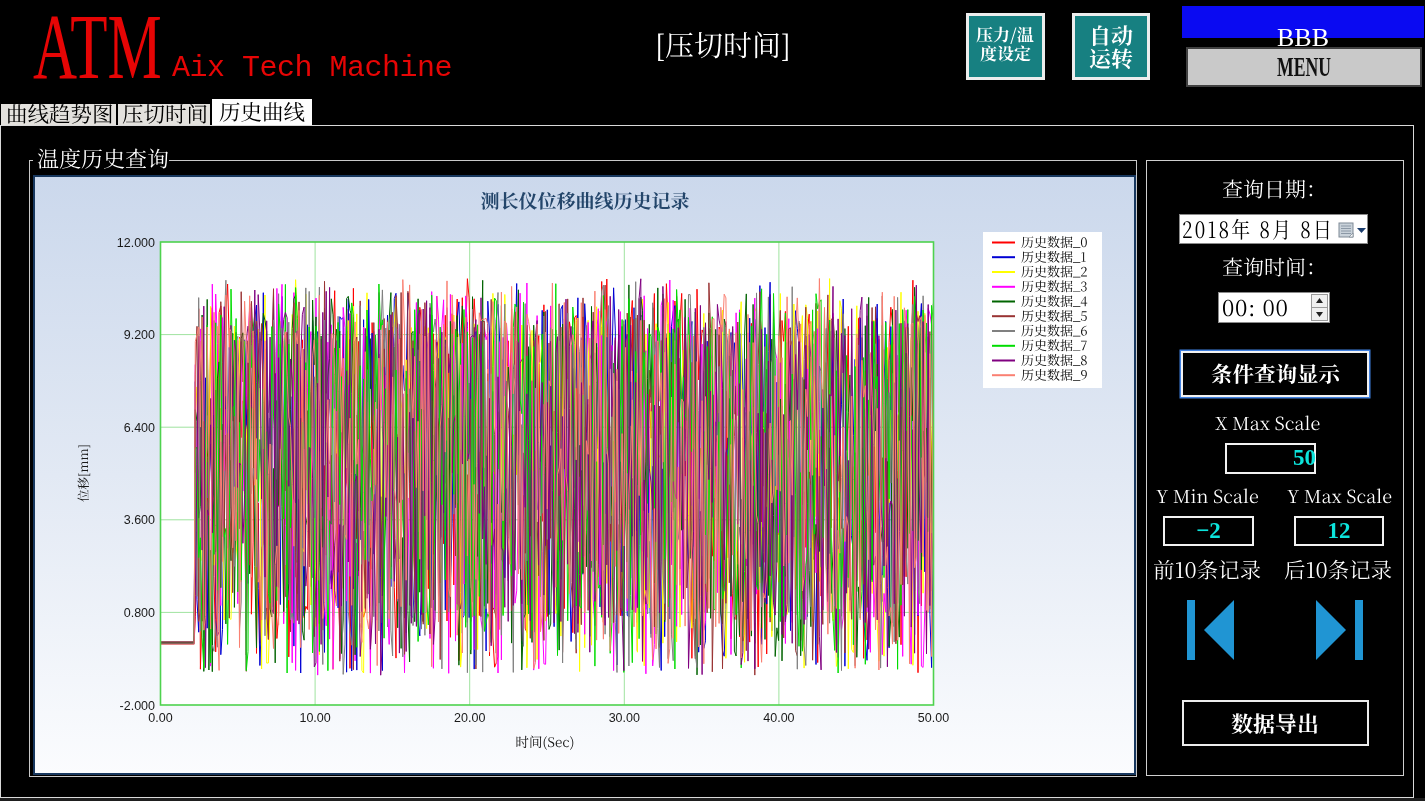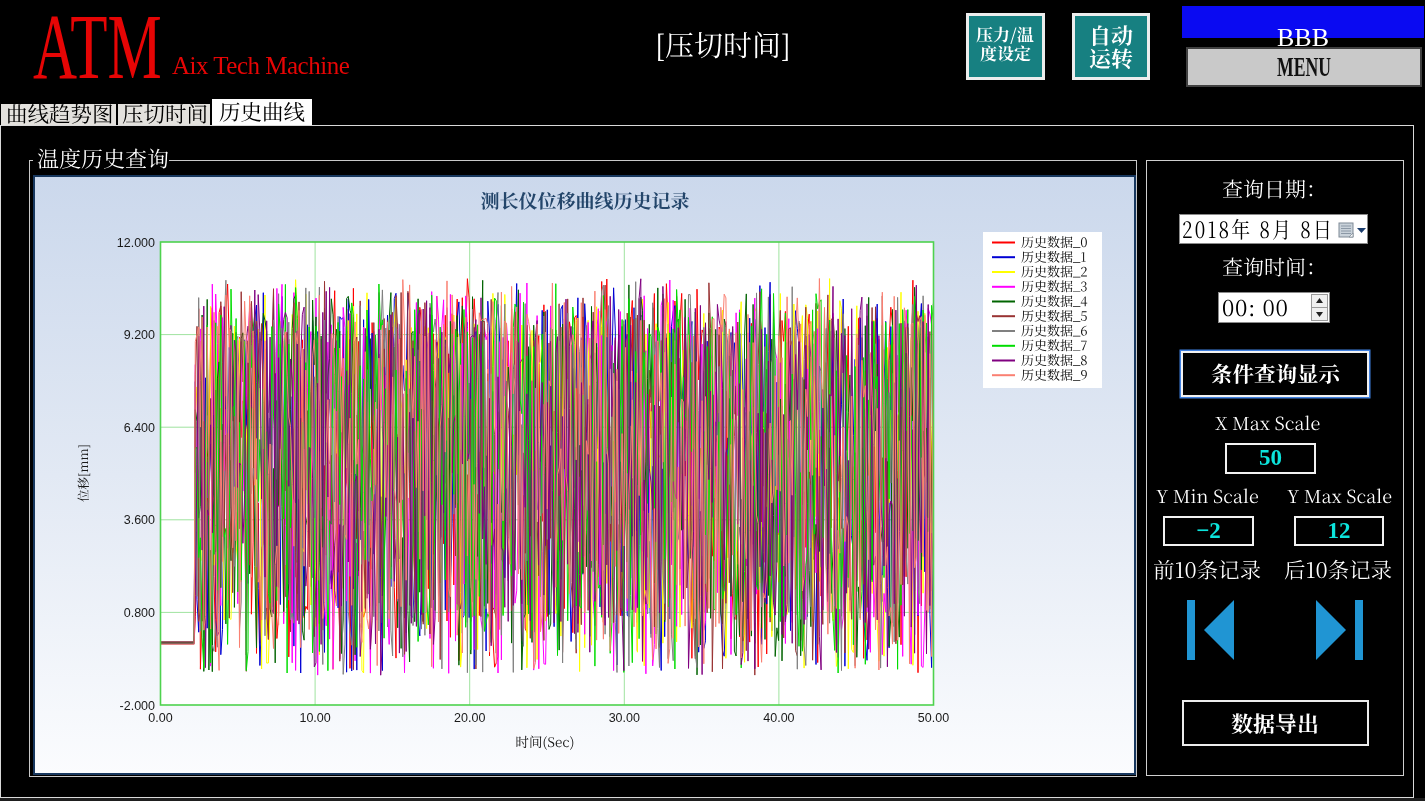--- a/index.html
+++ b/index.html
@@ -1,21 +1,21 @@
 <!DOCTYPE html>
 <html><head><meta charset="utf-8"><style>
 *{margin:0;padding:0;box-sizing:border-box}
 body{width:1425px;height:801px;background:#000;overflow:hidden;font-family:"Liberation Sans",sans-serif}
 #root{position:relative;width:1425px;height:801px;background:#000}
 .a{position:absolute}
 svg.t{position:absolute;width:2px;height:2px;overflow:visible}
 </style></head><body>
 <div id="root">
     <div class="a" style="left:33px;top:-1px;font-family:'Liberation Serif',serif;font-size:94px;color:#e60505;transform:scaleX(0.648);transform-origin:0 0;line-height:1">ATM</div>
-    <div class="a" style="left:172px;top:53px;font-family:Liberation Serif, serif;font-size:25px;color:#e60505;letter-spacing:-0.5px;line-height:1">Aix Tech Machine</div>
+    <div class="a" style="left:172px;top:53px;font-family:Liberation Mono, monospace;font-size:30px;color:#e60505;letter-spacing:-0.5px;line-height:1">Aix Tech Machine</div>
     <svg class="t" style="left:655.0px;top:55.5px">
       <path fill="#fff" d="M4.2 5L8.8 5L8.8 4.1L5.2 3.8C5.2 0.9 5.2 -2.1 5.2 -5L5.2 -12.6C5.2 -15.5 5.2 -18.4 5.2 -21.3L8.8 -21.6L8.8 -22.6L3.1 -22.6C3.2 -19.2 3.2 -15.9 3.2 -12.6L3.2 -5C3.2 -1.6 3.2 1.8 3.1 5ZM29.5 -8.9L29.1 -8.7C30.6 -7.3 32.5 -5 33 -3.2C35.1 -1.9 36.5 -6.4 29.5 -8.9ZM33.5 -13.4L32.1 -11.7L27.1 -11.7L27.1 -18.3C27.8 -18.4 28.1 -18.7 28.2 -19.1L25.3 -19.4L25.3 -11.7L17.9 -11.7L18.2 -10.8L25.3 -10.8L25.3 -0.4L15.2 -0.4L15.5 0.5L37.2 0.5C37.6 0.5 37.8 0.3 37.9 0C37 -0.9 35.4 -2.2 35.4 -2.2L34 -0.4L27.1 -0.4L27.1 -10.8L35.1 -10.8C35.6 -10.8 35.8 -11 35.9 -11.3C35 -12.2 33.5 -13.4 33.5 -13.4ZM35.1 -23.5L33.8 -21.8L16.6 -21.8L14.4 -22.9L14.4 -14.5C14.4 -8.9 14 -2.9 11 1.9L11.4 2.3C16 -2.5 16.3 -9.4 16.3 -14.5L16.3 -21L36.9 -21C37.3 -21 37.6 -21.1 37.7 -21.4C36.7 -22.3 35.1 -23.5 35.1 -23.5ZM49.6 -17.2L48.7 -15.2L46.1 -14.7L46.1 -22.9C46.7 -23 46.9 -23.3 47 -23.7L44.1 -24L44.1 -14.4L39.9 -13.5L40.3 -12.8L44.1 -13.6L44.1 -4.6C44.1 -4 44 -3.8 43 -3.1L44.8 -1C45 -1.1 45.2 -1.4 45.3 -1.8C48.3 -4.1 51 -6.4 52.5 -7.7L52.2 -8C50 -6.7 47.8 -5.4 46.1 -4.5L46.1 -13.9L51.7 -15C52 -15.1 52.3 -15.3 52.3 -15.6C51.3 -16.3 49.6 -17.2 49.6 -17.2ZM63.5 -21.2L50 -21.2L50.3 -20.4L55.9 -20.4C55.4 -9.7 54.3 -1.8 45.8 1.8L46.1 2.3C55.9 -1.2 57.3 -8.5 57.9 -20.4L63.8 -20.4C63.6 -9.2 63 -1.9 61.8 -0.7C61.5 -0.3 61.2 -0.2 60.6 -0.2C60 -0.2 58 -0.4 56.7 -0.6L56.7 0C57.9 0.2 59 0.5 59.5 0.8C59.9 1.2 60 1.7 60 2.3C61.4 2.3 62.6 1.8 63.4 0.8C64.9 -1 65.5 -8 65.7 -20.1C66.4 -20.2 66.8 -20.4 67 -20.6L64.7 -22.5ZM81 -13L80.7 -12.8C82.2 -11 84 -8.2 84 -5.8C86.1 -3.9 88.1 -9.2 81 -13ZM76.6 -4.8L72.2 -4.8L72.2 -12.4L76.6 -12.4ZM70.4 -22.6L70.4 -0.1L70.6 -0.1C71.6 -0.1 72.2 -0.6 72.2 -0.7L72.2 -4L76.6 -4L76.6 -1.5L76.9 -1.5C77.5 -1.5 78.4 -1.9 78.4 -2.1L78.4 -20.5C79 -20.6 79.5 -20.8 79.7 -21L77.4 -22.9L76.3 -21.7L72.5 -21.7ZM76.6 -13.3L72.2 -13.3L72.2 -20.8L76.6 -20.8ZM93.6 -19.1L92.3 -17.2L90.9 -17.2L90.9 -22.9C91.7 -22.9 92 -23.2 92 -23.6L89 -24L89 -17.2L79.1 -17.2L79.4 -16.4L89 -16.4L89 -0.8C89 -0.3 88.8 -0.1 88.2 -0.1C87.5 -0.1 83.6 -0.4 83.6 -0.4L83.6 0.1C85.3 0.3 86.2 0.5 86.7 0.9C87.2 1.2 87.4 1.7 87.5 2.3C90.6 2 90.9 0.9 90.9 -0.7L90.9 -16.4L95.4 -16.4C95.8 -16.4 96 -16.5 96.1 -16.8C95.2 -17.8 93.6 -19.1 93.6 -19.1ZM102.1 -24.5L101.8 -24.2C103.1 -23 104.7 -20.8 105.2 -19.2C107.3 -17.8 108.7 -22.1 102.1 -24.5ZM103.2 -20.2L100.3 -20.5L100.3 2.3L100.7 2.3C101.4 2.3 102.2 1.9 102.2 1.6L102.2 -19.4C102.9 -19.5 103.2 -19.8 103.2 -20.2ZM115 -5.2L107.8 -5.2L107.8 -10.2L115 -10.2ZM106 -17.3L106 -1.5L106.3 -1.5C107.2 -1.5 107.8 -2 107.8 -2.1L107.8 -4.3L115 -4.3L115 -2L115.3 -2C116 -2 116.8 -2.5 116.9 -2.7L116.9 -15.4C117.4 -15.5 117.8 -15.7 117.9 -15.8L115.8 -17.5L114.8 -16.4L108.1 -16.4ZM115 -15.6L115 -11L107.8 -11L107.8 -15.6ZM120.6 -21.9L108.2 -21.9L108.5 -21L120.9 -21L120.9 -0.9C120.9 -0.4 120.7 -0.2 120.1 -0.2C119.5 -0.2 116.1 -0.5 116.1 -0.5L116.1 0C117.5 0.2 118.3 0.4 118.8 0.8C119.2 1 119.5 1.6 119.5 2.1C122.4 1.9 122.7 0.8 122.7 -0.7L122.7 -20.6C123.3 -20.8 123.8 -21 124 -21.2L121.5 -23.1ZM131.8 -22.6L127.2 -22.6L127.2 -21.6L130.7 -21.3C130.8 -18.4 130.8 -15.5 130.8 -12.6L130.8 -5C130.8 -2.1 130.8 0.9 130.7 3.8L127.2 4.1L127.2 5L132.8 5C132.7 1.7 132.7 -1.7 132.7 -5L132.7 -12.6C132.7 -15.9 132.7 -19.3 132.8 -22.6Z"></path>
     </svg>
     <div class="a" style="left:966px;top:13px;width:79px;height:67px;background:#178081;border:3px solid #ededed"></div>
     <svg class="t" style="left:976.1px;top:41.0px">
       <path fill="#fff" d="M11.4 -5.4L11.2 -5.3C12 -4.5 12.9 -3.2 13.1 -2.1C15 -0.8 16.5 -4.6 11.4 -5.4ZM13.7 -8.2L12.7 -6.9L10.6 -6.9L10.6 -10.7C11 -10.8 11.1 -10.9 11.2 -11.2L8.6 -11.4L8.6 -6.9L4.8 -6.9L4.9 -6.4L8.6 -6.4L8.6 -0.1L2.8 -0.1L2.9 0.4L16.1 0.4C16.3 0.4 16.5 0.3 16.6 0.2C15.8 -0.5 14.6 -1.6 14.6 -1.6L13.5 -0.1L10.6 -0.1L10.6 -6.4L15 -6.4C15.2 -6.4 15.4 -6.4 15.5 -6.6C14.8 -7.3 13.7 -8.2 13.7 -8.2ZM14.3 -14.2L13.3 -12.8L4.6 -12.8L2.2 -13.8L2.2 -8.5C2.2 -5.3 2.1 -1.6 0.5 1.3L0.7 1.4C4.1 -1.3 4.3 -5.4 4.3 -8.5L4.3 -12.3L15.8 -12.3C16.1 -12.3 16.3 -12.4 16.3 -12.6C15.6 -13.2 14.3 -14.2 14.3 -14.2ZM23.6 -14.4C23.6 -12.9 23.6 -11.4 23.6 -10L18.4 -10L18.5 -9.5L23.6 -9.5C23.3 -5.4 22.2 -1.8 17.6 1.3L17.8 1.5C24.1 -1.1 25.4 -5 25.7 -9.5L29.8 -9.5C29.7 -4.9 29.4 -1.7 28.7 -1.2C28.6 -1 28.4 -0.9 28.1 -0.9C27.6 -0.9 26 -1 25 -1.1L25 -0.9C26 -0.7 26.8 -0.4 27.2 -0.1C27.5 0.2 27.6 0.7 27.6 1.4C28.9 1.4 29.7 1.1 30.3 0.5C31.3 -0.5 31.7 -3.7 31.9 -9.2C32.3 -9.2 32.5 -9.4 32.7 -9.5L30.8 -11.2L29.6 -10L25.7 -10C25.8 -11.2 25.8 -12.4 25.8 -13.7C26.2 -13.7 26.4 -13.9 26.5 -14.1ZM34.3 3L35.4 3L40.5 -13.5L39.4 -13.5ZM42.1 -3.7C41.9 -3.7 41.3 -3.7 41.3 -3.7L41.3 -3.3C41.6 -3.3 41.9 -3.2 42.2 -3.1C42.6 -2.8 42.7 -1.2 42.4 0.6C42.5 1.2 42.8 1.5 43.2 1.5C44 1.5 44.5 0.9 44.5 0.1C44.6 -1.4 43.9 -2.1 43.9 -3C43.9 -3.4 44 -4 44.2 -4.6C44.4 -5.5 45.7 -9.3 46.4 -11.4L46.1 -11.5C43 -4.7 43 -4.7 42.6 -4C42.4 -3.7 42.3 -3.7 42.1 -3.7ZM42.7 -14.3L42.5 -14.2C43.1 -13.5 43.8 -12.5 43.9 -11.6C45.6 -10.4 47.2 -13.6 42.7 -14.3ZM41.4 -10.5L41.3 -10.4C41.8 -9.8 42.4 -8.8 42.5 -8C44.1 -6.7 45.7 -9.9 41.4 -10.5ZM48.7 -10.3L53.2 -10.3L53.2 -8.1L48.7 -8.1ZM48.7 -10.7L48.7 -12.7L53.2 -12.7L53.2 -10.7ZM46.8 -13.2L46.8 -6.4L47.2 -6.4C48.1 -6.4 48.7 -6.8 48.7 -6.9L48.7 -7.7L53.2 -7.7L53.2 -6.6L53.5 -6.6C54.5 -6.6 55.1 -7 55.1 -7.1L55.1 -12.6C55.5 -12.6 55.6 -12.8 55.8 -12.9L54 -14.2L53.1 -13.2L48.9 -13.2L46.8 -14ZM48.9 0.4L47.8 0.4L47.8 -5L48.9 -5ZM50.3 0.4L50.3 -5L51.4 -5L51.4 0.4ZM52.9 0.4L52.9 -5L53.9 -5L53.9 0.4ZM46.1 -5.5L46.1 0.4L44.6 0.4L44.7 0.9L57.2 0.9C57.5 0.9 57.6 0.8 57.7 0.6C57.2 0 56.4 -0.9 56.4 -0.9L55.8 0.3L55.8 -4.8C56.2 -4.9 56.4 -5 56.5 -5.1L54.6 -6.5L53.7 -5.5L48 -5.5L46.1 -6.2Z"></path>
     </svg>
     <svg class="t" style="left:979.5px;top:60.0px">
       <path fill="#fff" d="M14.6 -13.5L13.5 -12.1L9.9 -12.1C10.9 -12.5 10.9 -14.6 7.4 -14.5L7.2 -14.4C7.8 -13.9 8.5 -13 8.7 -12.2L8.9 -12.1L4.4 -12.1L2.1 -12.9L2.1 -7.7C2.1 -4.6 2 -1.2 0.5 1.4L0.7 1.5C3.9 -0.9 4.1 -4.7 4.1 -7.7L4.1 -11.6L16 -11.6C16.3 -11.6 16.4 -11.7 16.5 -11.8C15.8 -12.5 14.6 -13.5 14.6 -13.5ZM11.7 -4.7L5 -4.7L5.1 -4.2L6.3 -4.2C6.9 -2.9 7.6 -1.9 8.5 -1.1C6.9 0 4.8 0.8 2.4 1.3L2.5 1.5C5.3 1.3 7.7 0.7 9.6 -0.3C11.1 0.6 12.9 1.1 15.1 1.5C15.3 0.5 15.8 -0.2 16.6 -0.4L16.6 -0.6C14.7 -0.7 12.9 -0.9 11.3 -1.3C12.3 -2 13.2 -2.9 13.8 -3.9C14.3 -3.9 14.4 -3.9 14.6 -4.1L12.8 -5.8ZM11.6 -4.2C11.1 -3.4 10.5 -2.6 9.7 -1.9C8.4 -2.4 7.4 -3.2 6.7 -4.2ZM8.8 -10.9L6.3 -11.2L6.3 -9.3L4.3 -9.3L4.4 -8.8L6.3 -8.8L6.3 -5.3L6.6 -5.3C7.3 -5.3 8.2 -5.6 8.2 -5.7L8.2 -6.1L10.9 -6.1L10.9 -5.6L11.2 -5.6C12 -5.6 12.8 -5.9 12.8 -6L12.8 -8.8L15.6 -8.8C15.8 -8.8 16 -8.9 16 -9.1C15.5 -9.7 14.5 -10.7 14.5 -10.7L13.5 -9.3L12.8 -9.3L12.8 -10.5C13.2 -10.6 13.3 -10.7 13.4 -10.9L10.9 -11.2L10.9 -9.3L8.2 -9.3L8.2 -10.5C8.6 -10.6 8.7 -10.7 8.8 -10.9ZM10.9 -8.8L10.9 -6.6L8.2 -6.6L8.2 -8.8ZM18.4 -14.3L18.3 -14.2C19.1 -13.4 20.2 -12.1 20.6 -11C22.6 -10 23.7 -13.8 18.4 -14.3ZM21.5 -9.1C21.9 -9.1 22.1 -9.2 22.2 -9.4L20.6 -10.7L19.7 -9.8L17.6 -9.8L17.7 -9.4L19.7 -9.4L19.7 -2.3C19.7 -1.9 19.6 -1.8 18.8 -1.3L20.2 0.8C20.4 0.6 20.6 0.3 20.8 -0.1C22.2 -1.5 23.4 -2.9 24 -3.7L24 -3.8L21.5 -2.5ZM24.4 -13.4L24.4 -11.8C24.4 -10.3 24.1 -8.3 22.2 -6.8L22.3 -6.7C25.9 -8 26.3 -10.4 26.3 -11.9L26.3 -12.7L28.6 -12.7L28.6 -9.3C28.6 -8.2 28.8 -7.8 30.2 -7.8L30.6 -7.8L29.5 -6.7L23.1 -6.7L23.2 -6.2L24.3 -6.2C24.8 -4.2 25.5 -2.8 26.5 -1.6C25.1 -0.4 23.4 0.6 21.3 1.3L21.4 1.5C23.9 1.1 25.9 0.3 27.5 -0.7C28.7 0.3 30.1 1 31.9 1.5C32.1 0.5 32.8 -0.2 33.7 -0.4L33.7 -0.6C32 -0.8 30.4 -1.2 29 -1.8C30.2 -3 31.1 -4.3 31.8 -5.8C32.2 -5.9 32.4 -5.9 32.5 -6.1L30.7 -7.8L31.1 -7.8C32.8 -7.8 33.5 -8.2 33.5 -8.9C33.5 -9.3 33.4 -9.5 32.9 -9.7L32.8 -9.7L32.7 -9.7C32.5 -9.7 32.4 -9.6 32.2 -9.6C32.2 -9.6 32 -9.6 31.9 -9.6C31.8 -9.6 31.6 -9.6 31.3 -9.6L30.8 -9.6C30.6 -9.6 30.5 -9.6 30.5 -9.8L30.5 -12.6C30.8 -12.6 31 -12.7 31.1 -12.8L29.4 -14.2L28.5 -13.2L26.6 -13.2L24.4 -14ZM27.5 -2.7C26.2 -3.5 25.2 -4.6 24.6 -6.2L29.5 -6.2C29.1 -4.9 28.4 -3.7 27.5 -2.7ZM41 -14.4L40.9 -14.3C41.5 -13.8 42 -12.8 42 -11.9C44 -10.4 46 -14.4 41 -14.4ZM46.7 -10L45.7 -8.7L36.8 -8.7L36.9 -8.2L41.5 -8.2L41.5 -1.3C40.4 -1.6 39.5 -2.3 38.9 -3.2C39.2 -4 39.5 -4.9 39.6 -5.7C40 -5.7 40.2 -5.8 40.3 -6.1L37.6 -6.5C37.5 -4 36.7 -0.8 34.4 1.3L34.6 1.5C36.6 0.4 37.9 -1.1 38.7 -2.7C39.9 0.4 42.1 1.1 46 1.1C46.8 1.1 48.7 1.1 49.5 1.1C49.5 0.3 49.8 -0.4 50.5 -0.6L50.5 -0.8C49.4 -0.8 47.1 -0.8 46.1 -0.8C45.2 -0.8 44.3 -0.8 43.5 -0.9L43.5 -4.5L48.1 -4.5C48.3 -4.5 48.5 -4.6 48.6 -4.8C47.9 -5.5 46.7 -6.4 46.7 -6.4L45.7 -5L43.5 -5L43.5 -8.2L48.1 -8.2C48.4 -8.2 48.6 -8.3 48.6 -8.5L47.7 -9.2C48.5 -9.6 49.3 -10.2 49.8 -10.7C50.2 -10.7 50.4 -10.7 50.5 -10.9L48.6 -12.6L47.6 -11.6L37.2 -11.6C37.1 -11.9 37 -12.2 36.9 -12.6L36.7 -12.6C36.7 -11.8 36 -11 35.4 -10.7C34.8 -10.5 34.4 -9.9 34.6 -9.2C34.8 -8.4 35.8 -8.2 36.4 -8.6C37 -9 37.4 -9.8 37.3 -11.1L47.7 -11.1C47.6 -10.6 47.5 -9.9 47.4 -9.5Z"></path>
     </svg>
@@ -175,21 +175,21 @@
 <path d="M8.5 23 L12 18 L5 18 Z" fill="#222"></path>
     </svg>
     <div class="a" style="left:1181px;top:351px;width:188px;height:46px;background:#000;border:2px solid #f2f2f2;box-shadow:0 0 0 1.5px #3f80e0"></div>
     <svg class="t" style="left:1210.5px;top:382.0px">
       <path fill="#fff" d="M8.8 -3.5L5.8 -5.2C5 -3.2 3 -0.6 0.8 1.1L1 1.3C4 0.3 6.5 -1.5 8 -3.3C8.5 -3.2 8.7 -3.3 8.8 -3.5ZM13.6 -4.4L13.4 -4.2C14.8 -3 16.6 -1 17.2 0.7C19.8 2.2 21.3 -2.9 13.6 -4.4ZM12.9 -8.5L9.5 -8.8L9.5 -6.1L1.9 -6.1L2.1 -5.4L9.5 -5.4L9.5 -0.9C9.5 -0.6 9.4 -0.5 9.1 -0.5C8.6 -0.5 6 -0.7 6 -0.7L6 -0.4C7.2 -0.2 7.7 0 8.1 0.3C8.5 0.7 8.6 1.2 8.7 1.9C11.7 1.7 12.1 0.8 12.1 -0.9L12.1 -5.4L18.7 -5.4C19 -5.4 19.3 -5.5 19.3 -5.8C18.4 -6.6 16.8 -7.9 16.8 -7.9L15.4 -6.1L12.1 -6.1L12.1 -8C12.6 -8 12.8 -8.2 12.9 -8.5ZM11.1 -17.4L7.5 -18.4C6.4 -15.6 4 -12.6 1.6 -11L1.7 -10.8C3.7 -11.4 5.5 -12.5 7.1 -13.8C7.7 -12.8 8.5 -11.9 9.3 -11.2C7 -9.6 4 -8.4 0.7 -7.6L0.8 -7.3C4.7 -7.7 8.2 -8.6 11 -10C13.1 -8.7 15.8 -8 18.8 -7.5C19.1 -8.8 19.7 -9.7 20.8 -10L20.8 -10.2C18.1 -10.3 15.5 -10.6 13.1 -11.3C14.5 -12.2 15.7 -13.3 16.6 -14.6C17.2 -14.7 17.4 -14.7 17.6 -14.9L15.1 -17.3L13.5 -15.8L9.2 -15.8C9.6 -16.2 9.9 -16.7 10.2 -17.1C10.8 -17 11 -17.1 11.1 -17.4ZM10.6 -12.1C9.4 -12.7 8.4 -13.4 7.6 -14.2C8 -14.5 8.3 -14.9 8.6 -15.2L13.4 -15.2C12.7 -14.1 11.7 -13.1 10.6 -12.1ZM33.9 -18L33.9 -12.9L31.5 -12.9C31.9 -13.7 32.3 -14.7 32.6 -15.6C33.1 -15.6 33.3 -15.8 33.4 -16.1L30.1 -17.1C29.8 -13.9 28.9 -10.4 27.9 -8.1L28.2 -8C29.4 -9.1 30.4 -10.6 31.2 -12.3L33.9 -12.3L33.9 -7L27.9 -7L28.1 -6.4L33.9 -6.4L33.9 1.9L34.4 1.9C35.4 1.9 36.5 1.4 36.5 1.1L36.5 -6.4L42 -6.4C42.3 -6.4 42.5 -6.5 42.6 -6.8C41.7 -7.6 40.1 -8.9 40.1 -8.9L38.7 -7L36.5 -7L36.5 -12.3L41.4 -12.3C41.7 -12.3 41.9 -12.4 42 -12.6C41.1 -13.4 39.6 -14.7 39.6 -14.7L38.2 -12.9L36.5 -12.9L36.5 -17C37.1 -17.1 37.3 -17.4 37.3 -17.7ZM26.1 -18.2C25.3 -14.2 23.6 -10 22 -7.3L22.2 -7.1C23.1 -7.8 24 -8.7 24.7 -9.6L24.7 1.9L25.2 1.9C26.2 1.9 27.2 1.3 27.3 1.2L27.3 -11.4C27.7 -11.5 27.8 -11.7 27.9 -11.8L26.6 -12.3C27.3 -13.6 28 -15.1 28.6 -16.6C29.1 -16.6 29.4 -16.7 29.5 -17ZM61.3 -1.5L59.9 0.2L43.6 0.2L43.8 0.8L63.3 0.8C63.6 0.8 63.8 0.7 63.9 0.5C62.9 -0.3 61.3 -1.5 61.3 -1.5ZM57.3 -7.3L57.3 -5.3L50.2 -5.3L50.2 -7.3ZM50.2 -1.2L50.2 -1.9L57.3 -1.9L57.3 -0.6L57.8 -0.6C58.7 -0.6 59.9 -1.2 59.9 -1.4L59.9 -6.9C60.2 -7 60.5 -7.2 60.7 -7.3L58.3 -9.1L57.1 -7.9L50.3 -7.9L47.7 -8.9L47.7 -0.4L48.1 -0.4C49.1 -0.4 50.2 -1 50.2 -1.2ZM50.2 -2.5L50.2 -4.6L57.3 -4.6L57.3 -2.5ZM61.2 -16.6L59.8 -14.9L55 -14.9L55 -17.2C55.5 -17.3 55.7 -17.5 55.7 -17.8L52.4 -18.1L52.4 -14.9L43.9 -14.9L44.1 -14.2L50.8 -14.2C49.2 -11.9 46.7 -9.5 43.6 -8L43.8 -7.7C47.3 -8.8 50.3 -10.4 52.4 -12.5L52.4 -8.5L52.9 -8.5C53.9 -8.5 55 -8.9 55 -9.1L55 -14.2L55.2 -14.2C56.6 -11.3 59.1 -9.2 61.9 -7.8C62.2 -9 62.9 -9.8 63.8 -10L63.9 -10.2C61 -10.9 57.6 -12.2 55.8 -14.2L63 -14.2C63.3 -14.2 63.6 -14.3 63.6 -14.6C62.7 -15.4 61.2 -16.6 61.2 -16.6ZM67.1 -18.1L67 -18C67.7 -17 68.7 -15.5 69 -14.1C71.3 -12.6 73.2 -17.1 67.1 -18.1ZM70.8 -11.4C71.3 -11.5 71.5 -11.6 71.6 -11.8L69.6 -13.5L68.4 -12.4L65.3 -12.4L65.5 -11.8L68.4 -11.8L68.4 -2.6C68.4 -2.1 68.2 -1.9 67.3 -1.4L69.1 1.3C69.4 1.1 69.7 0.7 69.8 0.2C71.4 -1.6 72.6 -3.4 73.2 -4.3L73 -4.5L70.8 -3.1ZM75.6 -2.6L75.6 -3.7L78.2 -3.7L78.2 -2.7L78.6 -2.7C79.3 -2.7 80.4 -3.2 80.4 -3.3L80.4 -10.1C80.9 -10.2 81.2 -10.4 81.3 -10.6L79.1 -12.3L78 -11.1L75.7 -11.1L74.4 -11.7C74.9 -12.3 75.3 -13 75.7 -13.7L82.1 -13.7C82 -6.3 81.8 -2 81.1 -1.3C80.9 -1.1 80.7 -1 80.3 -1C79.7 -1 78.2 -1.1 77.2 -1.2L77.2 -0.9C78.2 -0.7 79.1 -0.3 79.5 0.1C79.9 0.4 80 1.1 80 1.9C81.4 1.9 82.3 1.5 83.1 0.7C84.2 -0.6 84.5 -4.6 84.6 -13.3C85.1 -13.4 85.4 -13.5 85.5 -13.7L83.2 -15.7L81.9 -14.3L76.1 -14.3C76.5 -15 76.9 -15.8 77.2 -16.7C77.7 -16.6 78 -16.8 78.1 -17.1L74.7 -18.2C74 -14.8 72.6 -11.2 71.4 -8.9L71.6 -8.7C72.2 -9.2 72.8 -9.8 73.4 -10.4L73.4 -1.9L73.7 -1.9C74.7 -1.9 75.6 -2.4 75.6 -2.6ZM78.2 -7.8L75.6 -7.8L75.6 -10.5L78.2 -10.5ZM78.2 -7.2L78.2 -4.3L75.6 -4.3L75.6 -7.2ZM106 -6.8L102.8 -7.9C102.2 -5.6 101.4 -3 100.7 -1.4L101 -1.3C102.5 -2.5 104 -4.4 105.2 -6.4C105.7 -6.3 105.9 -6.5 106 -6.8ZM88.5 -7.5L88.3 -7.4C89.2 -5.9 90.2 -3.8 90.3 -1.9C92.6 0 94.8 -4.8 88.5 -7.5ZM104.2 -1.8L102.7 0.1L100.3 0.1L100.3 -8.3C100.7 -8.3 100.9 -8.5 100.9 -8.8L97.8 -9.1L97.8 0.1L95.7 0.1L95.7 -8.3C96.2 -8.4 96.3 -8.6 96.4 -8.9L93.2 -9.1L93.2 0.1L86.9 0.1L87.1 0.7L106.3 0.7C106.6 0.7 106.9 0.6 106.9 0.3C105.9 -0.5 104.2 -1.8 104.2 -1.8ZM101.1 -16.2L101.1 -13.5L92.2 -13.5L92.2 -16.2ZM92.2 -9.1L92.2 -9.7L101.1 -9.7L101.1 -8.6L101.5 -8.6C102.3 -8.6 103.6 -9.1 103.6 -9.2L103.6 -15.8C104.1 -15.9 104.4 -16.1 104.5 -16.3L102 -18.1L100.9 -16.8L92.4 -16.8L89.8 -17.9L89.8 -8.3L90.1 -8.3C91.2 -8.3 92.2 -8.8 92.2 -9.1ZM92.2 -10.3L92.2 -12.9L101.1 -12.9L101.1 -10.3ZM110.7 -15.9L110.9 -15.3L125.6 -15.3C125.9 -15.3 126.1 -15.4 126.2 -15.6C125.2 -16.5 123.5 -17.7 123.5 -17.7L122 -15.9ZM121.9 -7.9L121.6 -7.8C123.3 -6 125.1 -3.3 125.6 -1.1C128.4 1 130.3 -4.9 121.9 -7.9ZM112.3 -8.3C111.6 -6 110 -2.7 108.1 -0.5L108.3 -0.3C111.1 -1.8 113.3 -4.5 114.6 -6.6C115.1 -6.5 115.3 -6.7 115.4 -6.9ZM108.2 -10.8L108.4 -10.2L117 -10.2L117 -1.4C117 -1.1 116.9 -1 116.6 -1C116 -1 113.3 -1.1 113.3 -1.1L113.3 -0.9C114.6 -0.7 115.2 -0.4 115.6 0C115.9 0.4 116.1 1.1 116.1 1.9C119.2 1.7 119.6 0.5 119.6 -1.3L119.6 -10.2L127.7 -10.2C128 -10.2 128.2 -10.3 128.3 -10.6C127.3 -11.5 125.5 -12.8 125.5 -12.8L124 -10.8Z"></path>
     </svg>
     <svg class="t" style="left:1215.3px;top:430.0px">
       <path fill="#fff" d="M7.6 -12.6L9.5 -12.4L6.6 -7.6L3.8 -12.4L5.7 -12.6L5.7 -13.1L0.5 -13.1L0.5 -12.6L2 -12.4L5.6 -6.4L2 -0.7L0.3 -0.5L0.3 0L4.7 0L4.7 -0.5L2.8 -0.7L5.9 -5.8L9 -0.7L7.1 -0.5L7.1 0L12.3 0L12.3 -0.5L10.7 -0.7L6.9 -7.1L10.3 -12.4L12 -12.6L12 -13.1L7.6 -13.1ZM30.3 0L33.8 0L33.8 -0.5L31.9 -0.7C31.9 -2.5 31.9 -4.2 31.9 -6.1L31.9 -7C31.9 -8.8 31.9 -10.7 31.9 -12.4L33.8 -12.6L33.8 -13.1L30.3 -13.1L25.9 -2.1L21.4 -13.1L18 -13.1L18 -12.6L19.8 -12.4L19.7 -0.7L17.9 -0.5L17.9 0L22.4 0L22.4 -0.5L20.4 -0.7L20.4 -7L20.4 -11.7L25.1 0L25.7 0L30.4 -11.7L30.3 -5.8C30.3 -4.2 30.3 -2.5 30.3 -0.7L28.5 -0.5L28.5 0ZM43 0.3C43.7 0.3 44.2 0 44.6 -0.7L44.3 -0.9C44 -0.6 43.8 -0.5 43.5 -0.5C43 -0.5 42.7 -0.8 42.7 -1.9L42.7 -6.4C42.7 -8.6 41.7 -9.6 39.7 -9.6C37.6 -9.6 36.3 -8.7 35.9 -7.2C36 -6.8 36.3 -6.6 36.7 -6.6C37.2 -6.6 37.5 -6.8 37.6 -7.4L37.9 -8.7C38.3 -8.9 38.8 -9 39.3 -9C40.7 -9 41.3 -8.5 41.3 -6.5L41.3 -5.7C40.5 -5.5 39.7 -5.3 38.9 -5.1C36.5 -4.4 35.7 -3.5 35.7 -2.1C35.7 -0.6 36.8 0.3 38.2 0.3C39.5 0.3 40.3 -0.3 41.3 -1.5C41.5 -0.4 42 0.3 43 0.3ZM41.3 -2C40.2 -1 39.5 -0.6 38.8 -0.6C37.8 -0.6 37.1 -1.2 37.1 -2.3C37.1 -3.3 37.7 -4.1 39.2 -4.6C39.9 -4.9 40.6 -5.1 41.3 -5.3ZM51.1 -8.8L52.5 -8.6L51.4 -7L50.3 -5.4L48 -8.6L49.4 -8.8L49.4 -9.3L45.1 -9.3L45.1 -8.8L46.3 -8.6L49.2 -4.5L46.3 -0.6L45 -0.5L45 0L48.5 0L48.5 -0.5L47.1 -0.7L48.3 -2.4L49.5 -4L51.8 -0.6L50.3 -0.5L50.3 0L54.8 0L54.8 -0.5L53.5 -0.6L50.6 -4.9L53.3 -8.6L54.5 -8.8L54.5 -9.3L51.1 -9.3ZM64.3 0.3C67 0.3 68.9 -1.1 68.9 -3.4C68.9 -5.2 68 -6.2 65.3 -7.3L64.5 -7.7C63.1 -8.3 62.2 -9 62.2 -10.4C62.2 -12 63.4 -12.7 65.1 -12.7C65.8 -12.7 66.4 -12.6 66.9 -12.3L67.4 -9.9L68.2 -9.9L68.3 -12.4C67.4 -13 66.4 -13.4 65 -13.4C62.7 -13.4 60.8 -12.2 60.8 -10C60.8 -8.1 61.9 -7 64.1 -6.1L64.9 -5.8C66.8 -5 67.4 -4.3 67.4 -3C67.4 -1.2 66.1 -0.4 64.2 -0.4C63.3 -0.4 62.6 -0.5 61.8 -0.9L61.3 -3.4L60.6 -3.4L60.5 -0.8C61.4 -0.2 62.8 0.3 64.3 0.3ZM75.1 0.3C76.8 0.3 77.9 -0.4 78.7 -1.7L78.4 -1.9C77.6 -1 76.7 -0.6 75.6 -0.6C73.6 -0.6 72.2 -2.1 72.2 -4.7C72.2 -7.3 73.6 -9 75.4 -9C75.8 -9 76.2 -8.9 76.6 -8.7L77 -7.4C77.1 -6.8 77.4 -6.6 77.9 -6.6C78.3 -6.6 78.6 -6.7 78.7 -7.2C78.3 -8.6 76.9 -9.6 75.3 -9.6C72.8 -9.6 70.6 -7.7 70.6 -4.5C70.6 -1.5 72.4 0.3 75.1 0.3ZM87.7 0.3C88.4 0.3 88.9 0 89.3 -0.7L89 -0.9C88.7 -0.6 88.5 -0.5 88.2 -0.5C87.7 -0.5 87.4 -0.8 87.4 -1.9L87.4 -6.4C87.4 -8.6 86.4 -9.6 84.3 -9.6C82.3 -9.6 81 -8.7 80.6 -7.2C80.7 -6.8 81 -6.6 81.4 -6.6C81.8 -6.6 82.2 -6.8 82.3 -7.4L82.5 -8.7C83 -8.9 83.5 -9 83.9 -9C85.4 -9 86 -8.5 86 -6.5L86 -5.7C85.2 -5.5 84.3 -5.3 83.6 -5.1C81.2 -4.4 80.4 -3.5 80.4 -2.1C80.4 -0.6 81.4 0.3 82.9 0.3C84.1 0.3 85 -0.3 86 -1.5C86.2 -0.4 86.7 0.3 87.7 0.3ZM86 -2C84.9 -1 84.2 -0.6 83.5 -0.6C82.5 -0.6 81.8 -1.2 81.8 -2.3C81.8 -3.3 82.4 -4.1 83.9 -4.6C84.5 -4.9 85.2 -5.1 86 -5.3ZM91.7 0L94.9 0L94.9 -0.5L93.3 -0.6L93.2 -4.1L93.2 -11.5L93.3 -14.3L93 -14.5L90.2 -13.9L90.2 -13.5L91.8 -13.4L91.8 -4.1L91.7 -0.7L90.1 -0.5L90.1 0ZM100.9 0.3C102.5 0.3 103.8 -0.5 104.5 -1.7L104.3 -1.9C103.5 -1.1 102.6 -0.6 101.3 -0.6C99.3 -0.6 97.9 -1.9 97.9 -4.7L104.4 -4.7C104.5 -5 104.5 -5.4 104.5 -5.8C104.5 -7.9 103.1 -9.6 100.8 -9.6C98.4 -9.6 96.3 -7.6 96.3 -4.6C96.3 -1.4 98.3 0.3 100.9 0.3ZM97.9 -5.3C98 -7.6 99.3 -9 100.7 -9C102.2 -9 103.1 -7.9 103.1 -6.3C103.1 -5.6 102.9 -5.3 102.3 -5.3Z"></path>
     </svg>
     <div class="a" style="left:1225px;top:443px;width:91px;height:31px;background:#000;border:2px solid #f2f2f2"></div>
-    <div class="a" style="left:1225px;top:449px;width:91px;text-align:center;font-family:Liberation Serif,serif;font-weight:bold;font-size:23px;color:#0ce4dc;line-height:18px">50</div>
+    <div class="a" style="left:1225px;top:449px;width:91px;text-align:right;font-family:Liberation Serif,serif;font-weight:bold;font-size:23px;color:#0ce4dc;line-height:18px">50</div>
     <svg class="t" style="left:1155.6px;top:503.0px">
       <path fill="#fff" d="M7.8 -12.6L9.7 -12.4L6.7 -6L3.6 -12.4L5.6 -12.6L5.6 -13.1L0.5 -13.1L0.5 -12.6L1.8 -12.4L5.4 -5.2C5.4 -3 5.4 -2 5.4 -0.7L3.3 -0.5L3.3 0L9.1 0L9.1 -0.5L7 -0.7C7 -2.1 7 -3.1 7 -5.3L10.5 -12.4L12.1 -12.6L12.1 -13.1L7.8 -13.1ZM30.1 0L33.6 0L33.6 -0.5L31.7 -0.7C31.7 -2.5 31.7 -4.2 31.7 -6.1L31.7 -7C31.7 -8.8 31.7 -10.7 31.7 -12.4L33.6 -12.6L33.6 -13.1L30 -13.1L25.6 -2.1L21.2 -13.1L17.7 -13.1L17.7 -12.6L19.5 -12.4L19.5 -0.7L17.7 -0.5L17.7 0L22.1 0L22.1 -0.5L20.2 -0.7L20.2 -7L20.1 -11.7L24.9 0L25.5 0L30.2 -11.7L30.1 -5.8C30.1 -4.2 30.1 -2.5 30.1 -0.7L28.3 -0.5L28.3 0ZM37.5 -11.8C38 -11.8 38.5 -12.2 38.5 -12.8C38.5 -13.4 38 -13.8 37.5 -13.8C36.9 -13.8 36.4 -13.4 36.4 -12.8C36.4 -12.2 36.9 -11.8 37.5 -11.8ZM36.8 0L39.7 0L39.7 -0.5L38.4 -0.6C38.3 -1.7 38.3 -3.1 38.3 -4.1L38.3 -6.8L38.4 -9.4L38.2 -9.5L35.2 -8.8L35.2 -8.3L36.8 -8.3C36.8 -7.4 36.9 -6.4 36.9 -5.2L36.9 -4.1C36.9 -3.1 36.8 -1.7 36.8 -0.6L35.3 -0.5L35.3 0ZM48.9 0L51.8 0L51.8 -0.5L50.4 -0.6L50.4 -4.1L50.4 -6.2C50.4 -8.6 49.4 -9.6 47.9 -9.6C46.7 -9.6 45.5 -9 44.2 -7.6L44.2 -9.4L43.9 -9.5L41.1 -8.8L41.1 -8.3L42.7 -8.2C42.8 -7.3 42.8 -6.4 42.8 -5.2L42.8 -4.1L42.8 -0.6L41.3 -0.5L41.3 0L45.7 0L45.7 -0.5L44.3 -0.6L44.3 -4.1L44.3 -7C45.5 -8.2 46.5 -8.6 47.2 -8.6C48.3 -8.6 48.9 -8 48.9 -6.2L48.9 -4.1L48.9 -0.7L47.4 -0.5L47.4 0ZM61.8 0.3C64.5 0.3 66.3 -1.1 66.3 -3.4C66.3 -5.2 65.5 -6.2 62.7 -7.3L61.9 -7.7C60.5 -8.3 59.7 -9 59.7 -10.4C59.7 -12 60.9 -12.7 62.6 -12.7C63.3 -12.7 63.8 -12.6 64.4 -12.3L64.9 -9.9L65.6 -9.9L65.7 -12.4C64.8 -13 63.8 -13.4 62.5 -13.4C60.2 -13.4 58.3 -12.2 58.3 -10C58.3 -8.1 59.4 -7 61.5 -6.1L62.3 -5.8C64.3 -5 64.9 -4.3 64.9 -3C64.9 -1.2 63.6 -0.4 61.6 -0.4C60.7 -0.4 60 -0.5 59.3 -0.9L58.8 -3.4L58.1 -3.4L58 -0.8C58.8 -0.2 60.3 0.3 61.8 0.3ZM72.6 0.3C74.3 0.3 75.3 -0.4 76.2 -1.7L75.9 -1.9C75.1 -1 74.1 -0.6 73.1 -0.6C71 -0.6 69.6 -2.1 69.6 -4.7C69.6 -7.3 71 -9 72.9 -9C73.3 -9 73.7 -8.9 74.1 -8.7L74.5 -7.4C74.6 -6.8 74.9 -6.6 75.4 -6.6C75.8 -6.6 76 -6.7 76.1 -7.2C75.7 -8.6 74.4 -9.6 72.8 -9.6C70.3 -9.6 68.1 -7.7 68.1 -4.5C68.1 -1.5 69.9 0.3 72.6 0.3ZM85.1 0.3C85.8 0.3 86.4 0 86.7 -0.7L86.5 -0.9C86.2 -0.6 85.9 -0.5 85.6 -0.5C85.2 -0.5 84.9 -0.8 84.9 -1.9L84.9 -6.4C84.9 -8.6 83.9 -9.6 81.8 -9.6C79.8 -9.6 78.4 -8.7 78.1 -7.2C78.2 -6.8 78.4 -6.6 78.9 -6.6C79.3 -6.6 79.6 -6.8 79.7 -7.4L80 -8.7C80.5 -8.9 80.9 -9 81.4 -9C82.8 -9 83.4 -8.5 83.4 -6.5L83.4 -5.7C82.7 -5.5 81.8 -5.3 81.1 -5.1C78.7 -4.4 77.8 -3.5 77.8 -2.1C77.8 -0.6 78.9 0.3 80.3 0.3C81.6 0.3 82.4 -0.3 83.5 -1.5C83.6 -0.4 84.1 0.3 85.1 0.3ZM83.4 -2C82.3 -1 81.7 -0.6 80.9 -0.6C79.9 -0.6 79.3 -1.2 79.3 -2.3C79.3 -3.3 79.9 -4.1 81.4 -4.6C82 -4.9 82.7 -5.1 83.4 -5.3ZM89.2 0L92.3 0L92.3 -0.5L90.7 -0.6L90.7 -4.1L90.7 -11.5L90.8 -14.3L90.5 -14.5L87.6 -13.9L87.6 -13.5L89.2 -13.4L89.2 -4.1L89.2 -0.7L87.6 -0.5L87.6 0ZM98.4 0.3C100 0.3 101.2 -0.5 102 -1.7L101.7 -1.9C101 -1.1 100.1 -0.6 98.8 -0.6C96.8 -0.6 95.4 -1.9 95.4 -4.7L101.8 -4.7C101.9 -5 102 -5.4 102 -5.8C102 -7.9 100.6 -9.6 98.2 -9.6C95.8 -9.6 93.8 -7.6 93.8 -4.6C93.8 -1.4 95.7 0.3 98.4 0.3ZM95.4 -5.3C95.5 -7.6 96.7 -9 98.2 -9C99.7 -9 100.5 -7.9 100.5 -6.3C100.5 -5.6 100.3 -5.3 99.7 -5.3Z"></path>
     </svg>
     <svg class="t" style="left:1286.5px;top:503.0px">
       <path fill="#fff" d="M7.8 -12.6L9.7 -12.4L6.7 -6L3.6 -12.4L5.6 -12.6L5.6 -13.1L0.5 -13.1L0.5 -12.6L1.8 -12.4L5.4 -5.2C5.4 -3 5.4 -2 5.4 -0.7L3.3 -0.5L3.3 0L9.1 0L9.1 -0.5L7 -0.7C7 -2.1 7 -3.1 7 -5.3L10.5 -12.4L12.1 -12.6L12.1 -13.1L7.8 -13.1ZM30.1 0L33.6 0L33.6 -0.5L31.7 -0.7C31.7 -2.5 31.7 -4.2 31.7 -6.1L31.7 -7C31.7 -8.8 31.7 -10.7 31.7 -12.4L33.6 -12.6L33.6 -13.1L30 -13.1L25.6 -2.1L21.2 -13.1L17.7 -13.1L17.7 -12.6L19.5 -12.4L19.5 -0.7L17.7 -0.5L17.7 0L22.1 0L22.1 -0.5L20.2 -0.7L20.2 -7L20.1 -11.7L24.9 0L25.5 0L30.2 -11.7L30.1 -5.8C30.1 -4.2 30.1 -2.5 30.1 -0.7L28.3 -0.5L28.3 0ZM42.8 0.3C43.5 0.3 44 0 44.4 -0.7L44.1 -0.9C43.8 -0.6 43.6 -0.5 43.3 -0.5C42.8 -0.5 42.5 -0.8 42.5 -1.9L42.5 -6.4C42.5 -8.6 41.5 -9.6 39.4 -9.6C37.4 -9.6 36.1 -8.7 35.7 -7.2C35.8 -6.8 36.1 -6.6 36.5 -6.6C36.9 -6.6 37.2 -6.8 37.4 -7.4L37.6 -8.7C38.1 -8.9 38.6 -9 39 -9C40.4 -9 41.1 -8.5 41.1 -6.5L41.1 -5.7C40.3 -5.5 39.4 -5.3 38.7 -5.1C36.3 -4.4 35.5 -3.5 35.5 -2.1C35.5 -0.6 36.5 0.3 37.9 0.3C39.2 0.3 40 -0.3 41.1 -1.5C41.3 -0.4 41.8 0.3 42.8 0.3ZM41.1 -2C39.9 -1 39.3 -0.6 38.6 -0.6C37.6 -0.6 36.9 -1.2 36.9 -2.3C36.9 -3.3 37.5 -4.1 39 -4.6C39.6 -4.9 40.3 -5.1 41.1 -5.3ZM50.9 -8.8L52.3 -8.6L51.2 -7L50 -5.4L47.8 -8.6L49.1 -8.8L49.1 -9.3L44.9 -9.3L44.9 -8.8L46.1 -8.6L48.9 -4.5L46 -0.6L44.7 -0.5L44.7 0L48.3 0L48.3 -0.5L46.9 -0.7L48.1 -2.4L49.2 -4L51.6 -0.6L50.1 -0.5L50.1 0L54.5 0L54.5 -0.5L53.3 -0.6L50.3 -4.9L53.1 -8.6L54.3 -8.8L54.3 -9.3L50.9 -9.3ZM64.1 0.3C66.8 0.3 68.6 -1.1 68.6 -3.4C68.6 -5.2 67.8 -6.2 65.1 -7.3L64.2 -7.7C62.8 -8.3 62 -9 62 -10.4C62 -12 63.2 -12.7 64.9 -12.7C65.6 -12.7 66.1 -12.6 66.7 -12.3L67.2 -9.9L67.9 -9.9L68 -12.4C67.1 -13 66.1 -13.4 64.8 -13.4C62.5 -13.4 60.6 -12.2 60.6 -10C60.6 -8.1 61.7 -7 63.8 -6.1L64.6 -5.8C66.6 -5 67.2 -4.3 67.2 -3C67.2 -1.2 65.9 -0.4 64 -0.4C63 -0.4 62.4 -0.5 61.6 -0.9L61.1 -3.4L60.4 -3.4L60.3 -0.8C61.1 -0.2 62.6 0.3 64.1 0.3ZM74.9 0.3C76.6 0.3 77.7 -0.4 78.5 -1.7L78.2 -1.9C77.4 -1 76.4 -0.6 75.4 -0.6C73.3 -0.6 71.9 -2.1 71.9 -4.7C71.9 -7.3 73.3 -9 75.2 -9C75.6 -9 76 -8.9 76.4 -8.7L76.8 -7.4C76.9 -6.8 77.2 -6.6 77.7 -6.6C78.1 -6.6 78.3 -6.7 78.4 -7.2C78 -8.6 76.7 -9.6 75.1 -9.6C72.6 -9.6 70.4 -7.7 70.4 -4.5C70.4 -1.5 72.2 0.3 74.9 0.3ZM87.4 0.3C88.1 0.3 88.7 0 89 -0.7L88.8 -0.9C88.5 -0.6 88.3 -0.5 87.9 -0.5C87.5 -0.5 87.2 -0.8 87.2 -1.9L87.2 -6.4C87.2 -8.6 86.2 -9.6 84.1 -9.6C82.1 -9.6 80.7 -8.7 80.4 -7.2C80.5 -6.8 80.7 -6.6 81.2 -6.6C81.6 -6.6 81.9 -6.8 82 -7.4L82.3 -8.7C82.8 -8.9 83.2 -9 83.7 -9C85.1 -9 85.8 -8.5 85.8 -6.5L85.8 -5.7C85 -5.5 84.1 -5.3 83.4 -5.1C81 -4.4 80.1 -3.5 80.1 -2.1C80.1 -0.6 81.2 0.3 82.6 0.3C83.9 0.3 84.7 -0.3 85.8 -1.5C85.9 -0.4 86.4 0.3 87.4 0.3ZM85.8 -2C84.6 -1 84 -0.6 83.2 -0.6C82.2 -0.6 81.6 -1.2 81.6 -2.3C81.6 -3.3 82.2 -4.1 83.7 -4.6C84.3 -4.9 85 -5.1 85.8 -5.3ZM91.5 0L94.6 0L94.6 -0.5L93 -0.6L93 -4.1L93 -11.5L93.1 -14.3L92.8 -14.5L89.9 -13.9L89.9 -13.5L91.5 -13.4L91.5 -4.1L91.5 -0.7L89.9 -0.5L89.9 0ZM100.7 0.3C102.3 0.3 103.5 -0.5 104.3 -1.7L104 -1.9C103.3 -1.1 102.4 -0.6 101.1 -0.6C99.1 -0.6 97.7 -1.9 97.7 -4.7L104.1 -4.7C104.2 -5 104.3 -5.4 104.3 -5.8C104.3 -7.9 102.9 -9.6 100.5 -9.6C98.2 -9.6 96.1 -7.6 96.1 -4.6C96.1 -1.4 98 0.3 100.7 0.3ZM97.7 -5.3C97.8 -7.6 99 -9 100.5 -9C102 -9 102.8 -7.9 102.8 -6.3C102.8 -5.6 102.7 -5.3 102 -5.3Z"></path>
     </svg>
     <div class="a" style="left:1163px;top:516px;width:91px;height:30px;background:#000;border:2px solid #f2f2f2"></div>
     <div class="a" style="left:1163px;top:522px;width:91px;text-align:center;font-family:Liberation Serif,serif;font-weight:bold;font-size:23px;color:#0ce4dc;line-height:18px">−2</div>
     <div class="a" style="left:1294px;top:516px;width:90px;height:30px;background:#000;border:2px solid #f2f2f2"></div>
     <div class="a" style="left:1294px;top:522px;width:90px;text-align:center;font-family:Liberation Serif,serif;font-weight:bold;font-size:23px;color:#0ce4dc;line-height:18px">12</div>

